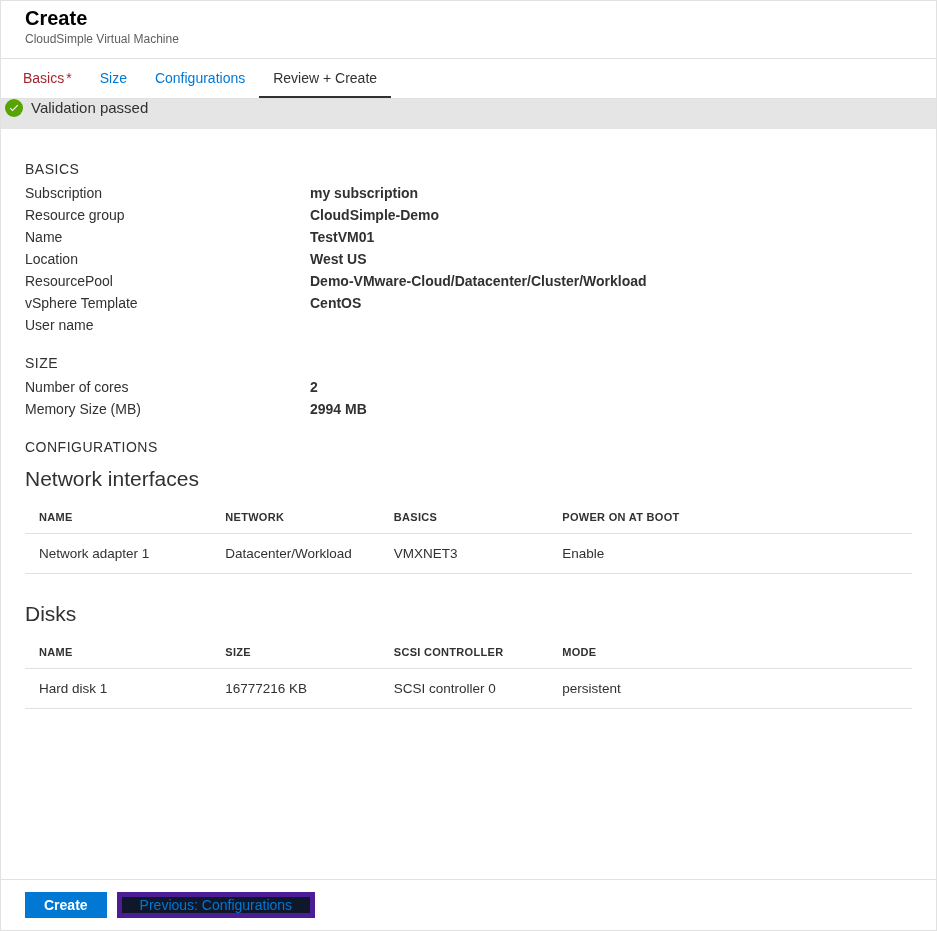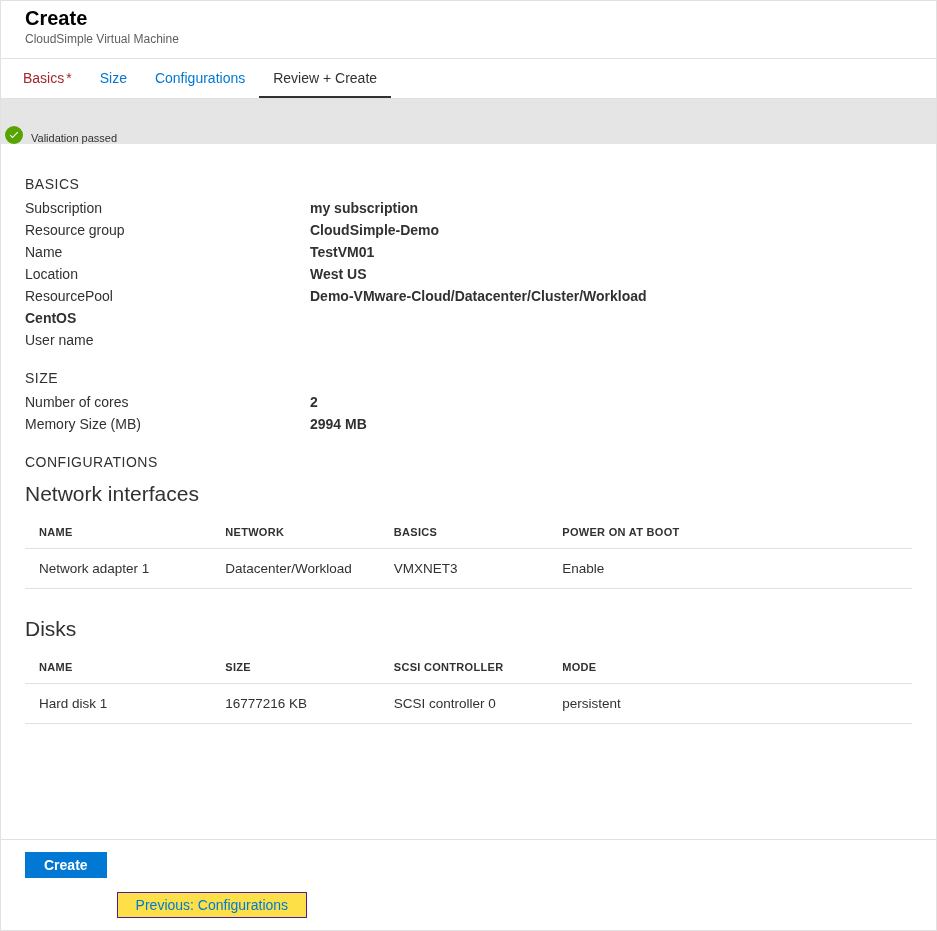--- a/index.html
+++ b/index.html
@@ -43,24 +43,24 @@
     border-bottom: 2px solid transparent;
     position: relative;
   }
   .tab-basics { color: #a4262c; }
   .tab-asterisk { color: #a4262c; margin-left: 2px; }
   .tab-link { color: #0078d4; }
   .tab-active { color: #323130; border-bottom: 2px solid #323130; }
   .validation-bar {
     background: #e5e5e5;
     display: flex;
-    align-items: flex-end;
-    height: 45px;
+    align-items: flex-start;
+    height: 30px;
     padding-left: 4px;
-    font-size: 11px;
+    font-size: 15px;
   }
   .check-icon {
     width: 18px; height: 18px;
     background: #57a300;
     border-radius: 50%;
     display: inline-flex;
     align-items: center;
     justify-content: center;
     margin-right: 8px;
   }
@@ -129,24 +129,23 @@
     padding: 0 18px;
     cursor: pointer;
     border: 1px solid transparent;
   }
   .btn-primary {
     background: #0078d4;
     color: #fff;
     font-weight: 600;
   }
   .btn-secondary {
-    background: #fde047;
+    background: #0f172a;
     color: #0078d4;
-    border: 1px solid #4c1d95;
-    margin-top: 40px;
+    border: 5px solid #4c1d95;
   }
 </style>
 </head>
 <body>
 
 <div class="header">
   <div class="header-title">Create</div>
   <div class="header-sub">CloudSimple Virtual Machine</div>
 </div>
 
@@ -192,20 +191,21 @@
   </div>
   <div class="kv-row">
     <div class="kv-label">Location</div>
     <div class="kv-value">West US</div>
   </div>
   <div class="kv-row">
     <div class="kv-label">ResourcePool</div>
     <div class="kv-value">Demo-VMware-Cloud/Datacenter/Cluster/Workload</div>
   </div>
   <div class="kv-row">
+    <div class="kv-label">vSphere Template</div>
     <div class="kv-value">CentOS</div>
   </div>
   <div class="kv-row">
     <div class="kv-label">User name</div>
     <div class="kv-value"></div>
   </div>
 
   <div class="section-head">SIZE</div>
   <div class="kv-row">
     <div class="kv-label">Number of cores</div>

